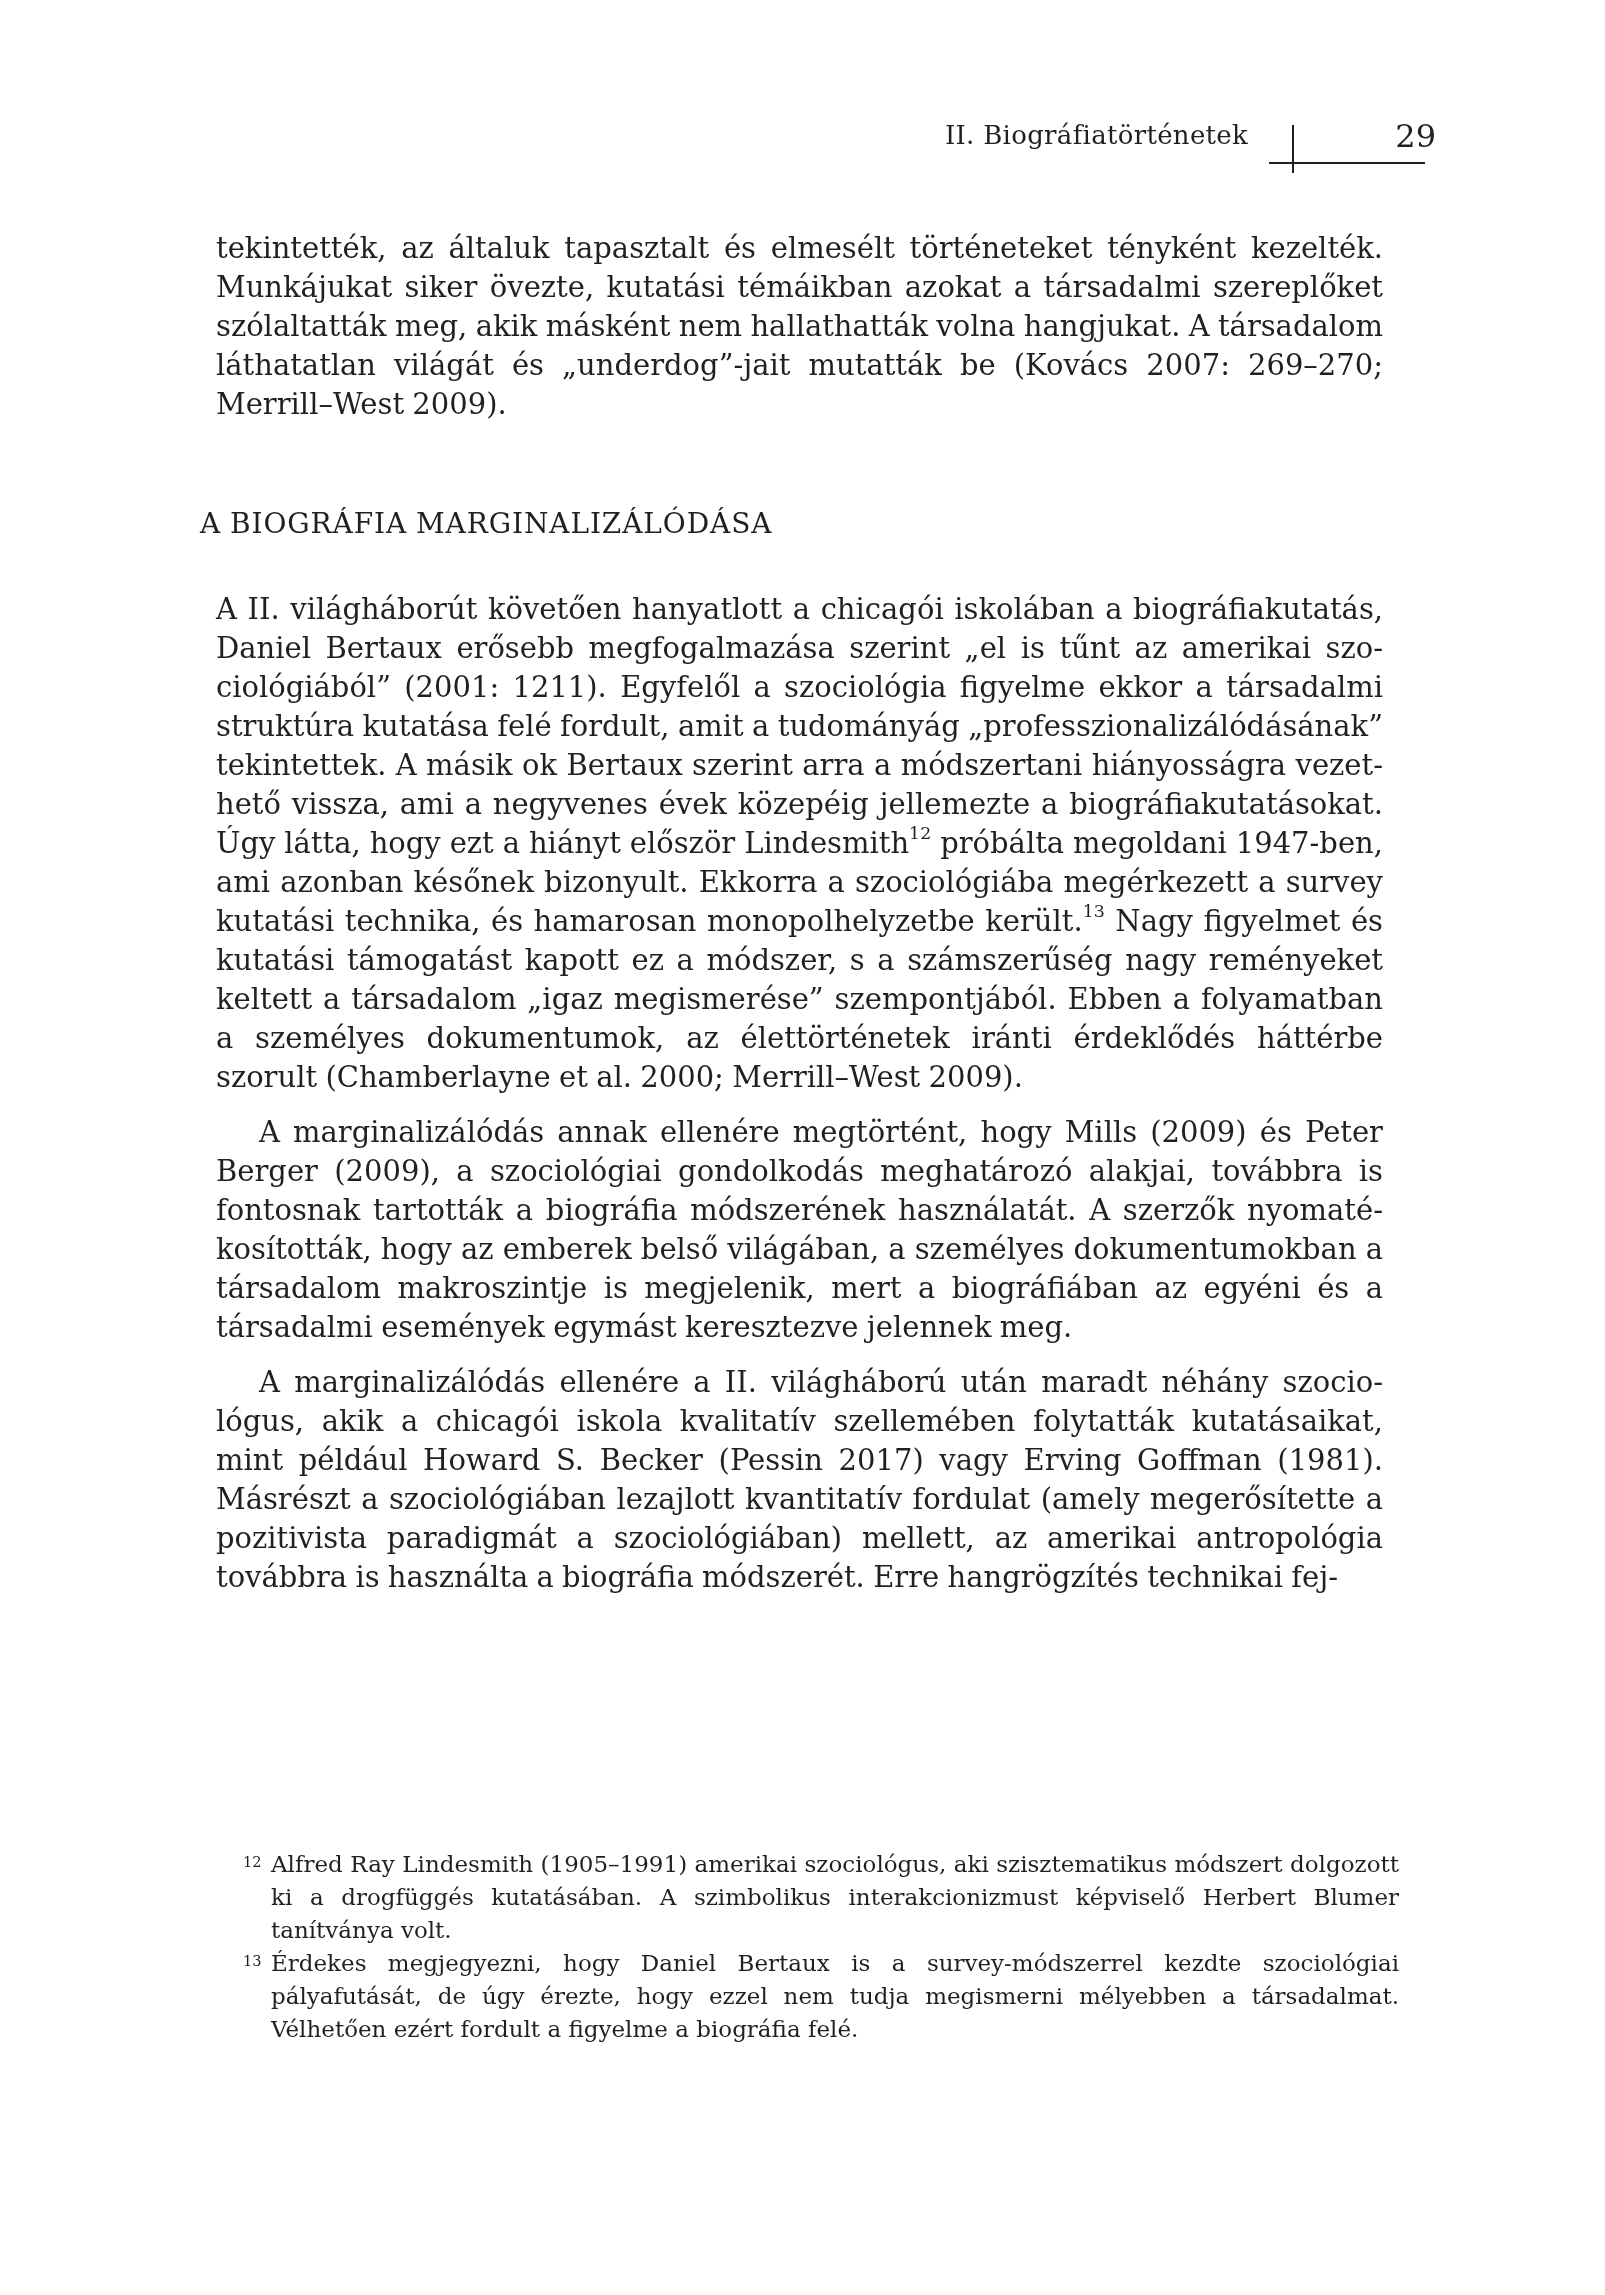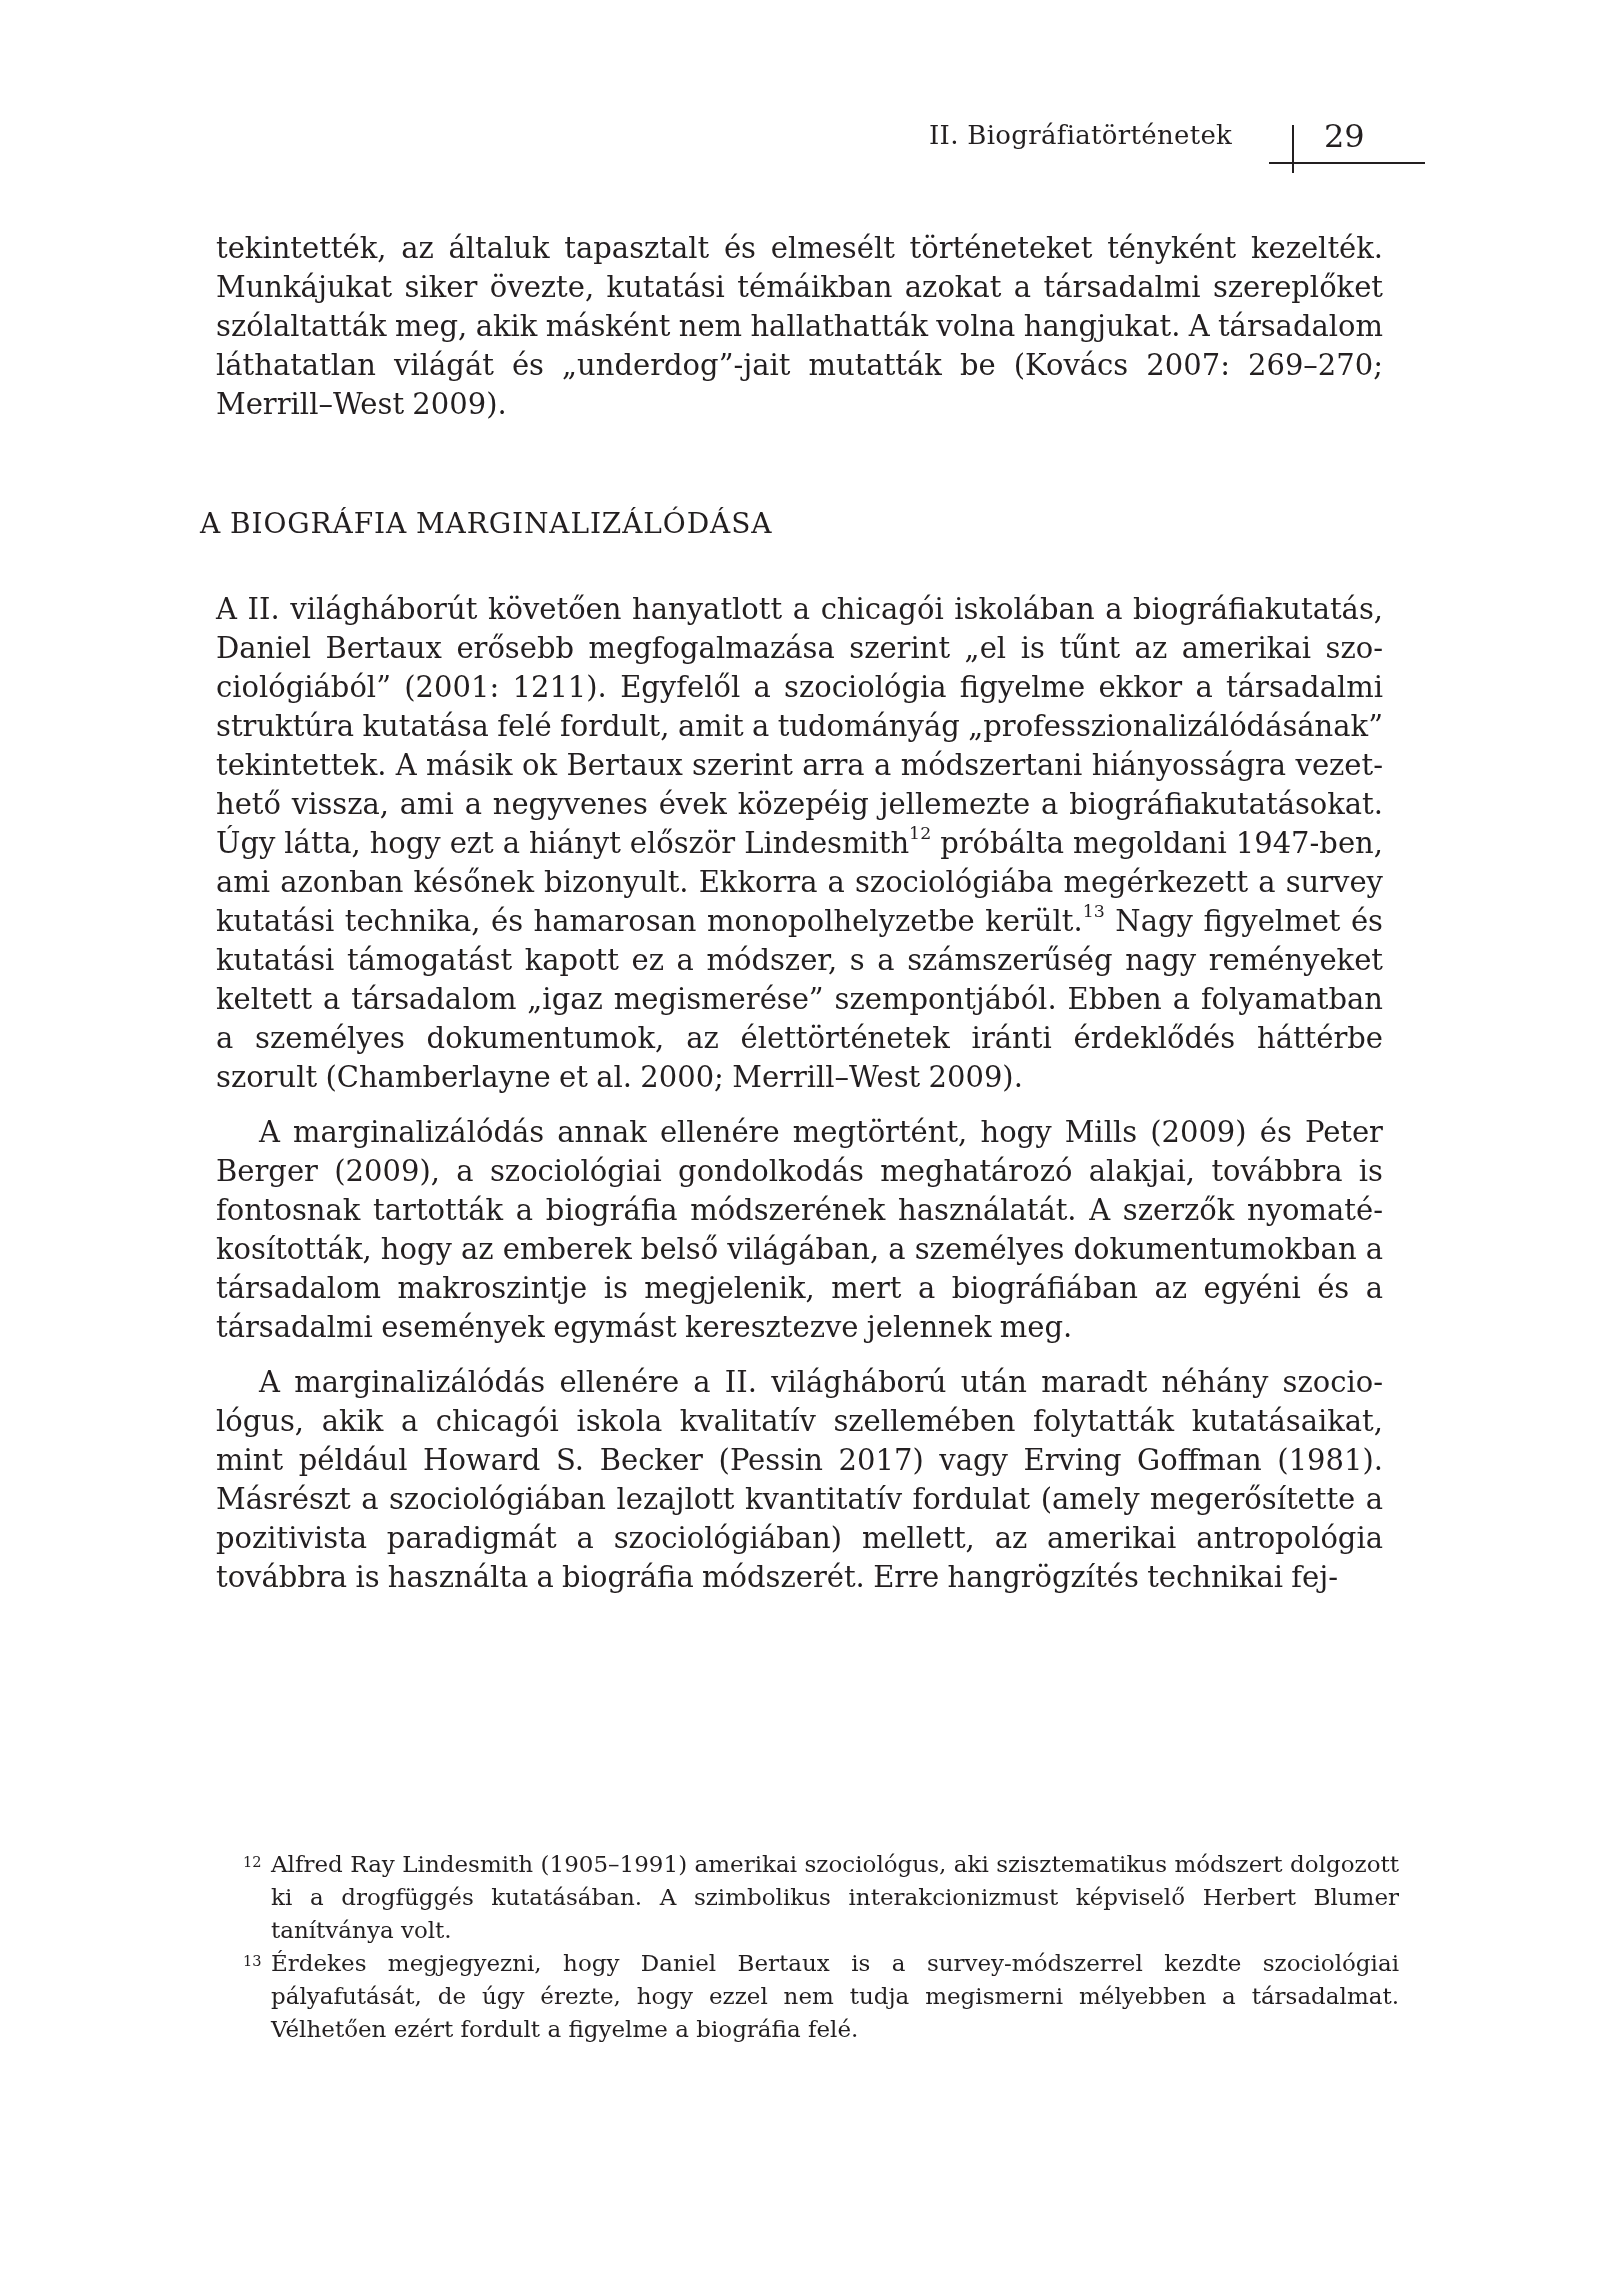--- a/index.html
+++ b/index.html
@@ -3,25 +3,25 @@
 <meta charset="utf-8">
 <style>
   html, body { margin: 0; padding: 0; background: #ffffff; }
   body {
     width: 1605px; height: 2295px; position: relative; overflow: hidden;
     font-family: "DejaVu Serif", "Liberation Serif", serif;
     color: #231f20;
   }
   .running-head {
     position: absolute; top: 120px; left: 929px; width: 335px;
-    text-align: left; font-size: 26px; letter-spacing: 0.3px;
+    text-align: center; font-size: 26px; letter-spacing: 0.3px;
   }
   .page-number {
     position: absolute; top: 117px; left: 1324px; width: 112px;
-    text-align: left; font-size: 32px;
+    text-align: right; font-size: 32px;
   }
   .rule-v { position: absolute; left: 1292px; top: 125px; width: 1.7px; height: 48px; background: #231f20; }
   .rule-h { position: absolute; left: 1269px; top: 162px; width: 156px; height: 1.7px; background: #231f20; }
 
   .body-text {
     position: absolute; left: 200px; width: 1199px; top: 213px;
     font-size: 29px; line-height: 39px; text-align: justify;
     word-spacing: -0.9px;
   }
   .body-text p { margin: 16px; }

